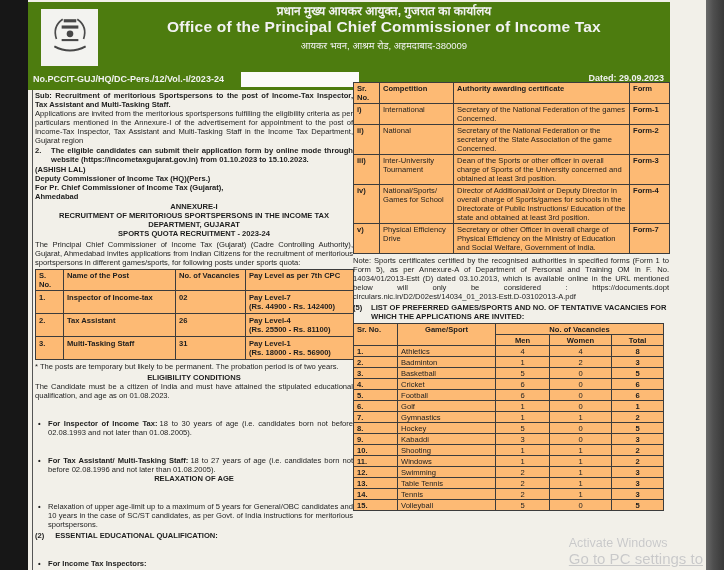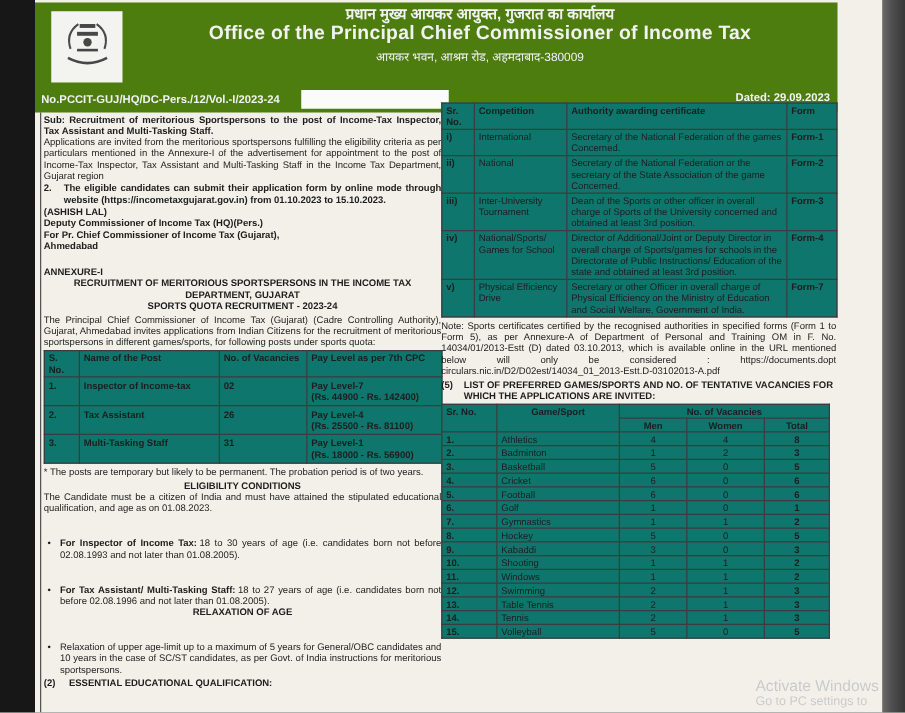--- a/index.html
+++ b/index.html
@@ -29,32 +29,32 @@
   .left-col  { position:absolute; left:7px;   top:91px; width:318px; font-size:7.6px; line-height:9px; color:#1d1d1d; }
   .right-col { position:absolute; left:325px; top:82px; width:316px; font-size:7.6px; line-height:9px; color:#1d1d1d; }
   .bold { font-weight:bold; }
   .center { text-align:center; }
   .just { text-align:justify; }
   .mt2 { margin-top:2px; }
 
   .para2 { display:flex; margin-top:1px; }
   .para2 .num { width:16px; flex:none; font-weight:bold; }
   .sig-block { font-weight:bold; margin-top:1px; }
-  .annexure { text-align:left; font-weight:bold; margin-top:12px; }
+  .annexure { text-align:center; font-weight:bold; margin-top:1px; }
 
   .sec-head { font-weight:bold; margin-top:2px; }
   .sec-head .num { display:inline-block; width:18px; }
 
   .li { position:relative; padding-left:13px; margin-top:19px; }
   .li::before { content:"\2022"; position:absolute; left:3px; top:0; font-weight:bold; }
   .li.arrow::before { content:"\25B6"; font-size:5.5px; top:1px; }
   .li .lbl { font-weight:bold; margin-right:2px; }
 
   
-  table { border-collapse:collapse; table-layout:fixed; background:#0f766e; }
+  table { border-collapse:collapse; table-layout:fixed; background:#fdba74; }
   th, td { border:1px solid #3c3c3c; vertical-align:top; padding:1px 3px; font-size:7.6px; line-height:9px; text-align:left; }
   th { font-weight:bold; }
 
   .posts-table { width:318px; margin-top:2px; }
   .posts-table col.c1{width:28px;} .posts-table col.c2{width:112px;}
   .posts-table col.c3{width:70px;} .posts-table col.c4{width:108px;}
   .posts-table td { padding:2px 3px; }
 
   .comp-table { width:316px; }
   .comp-table col.c1{width:26px;} .comp-table col.c2{width:74px;}
@@ -73,21 +73,21 @@
   .sports-table td.n { text-align:center; }
   .sports-table td.t { text-align:center; font-weight:bold; }
   .sports-table td.sno { font-weight:bold; }
   .sports-table th.grp, .sports-table th.sub { text-align:center; }
 
   .footnote { margin-top:2px; }
 
   .watermark { position:absolute; right:3px; bottom:3px; text-align:left; color:#c9c9c9;
     text-shadow:0 0 1px rgba(255,255,255,.6); pointer-events:none; }
   .watermark .w1 { font-size:12.5px; }
-  .watermark .w2 { font-size:10px; }
+  .watermark .w2 { font-size:15px;text-decoration:underline; }
 </style>
 </head>
 <body>
 
 <div class="screen">
   <div class="left-margin"></div>
 
   <div class="page">
 
     <div class="header-band">

